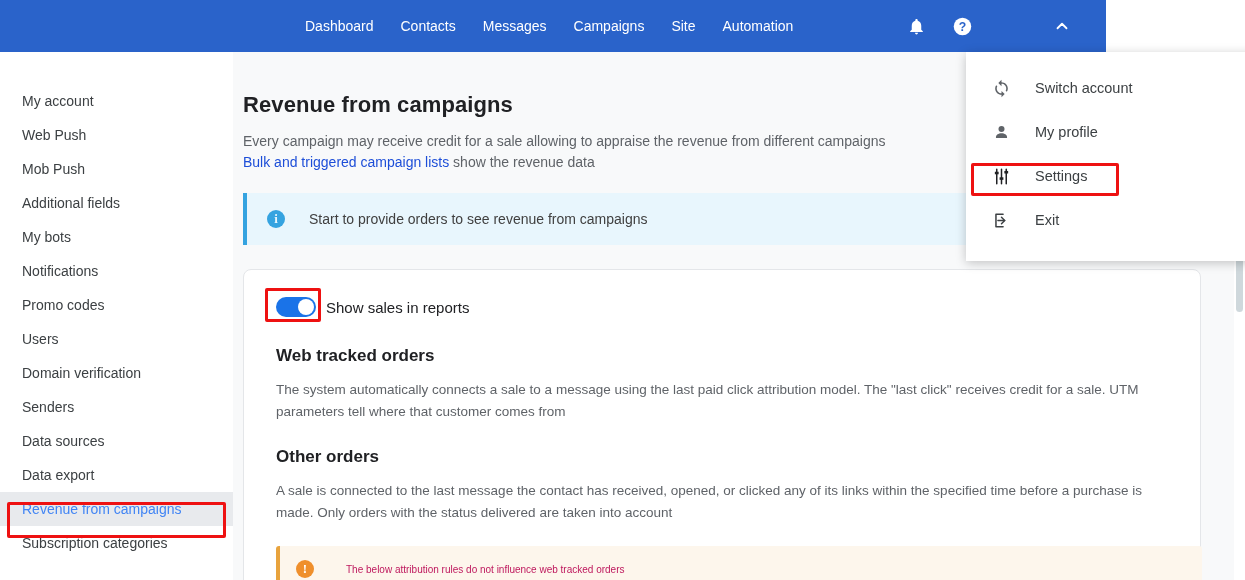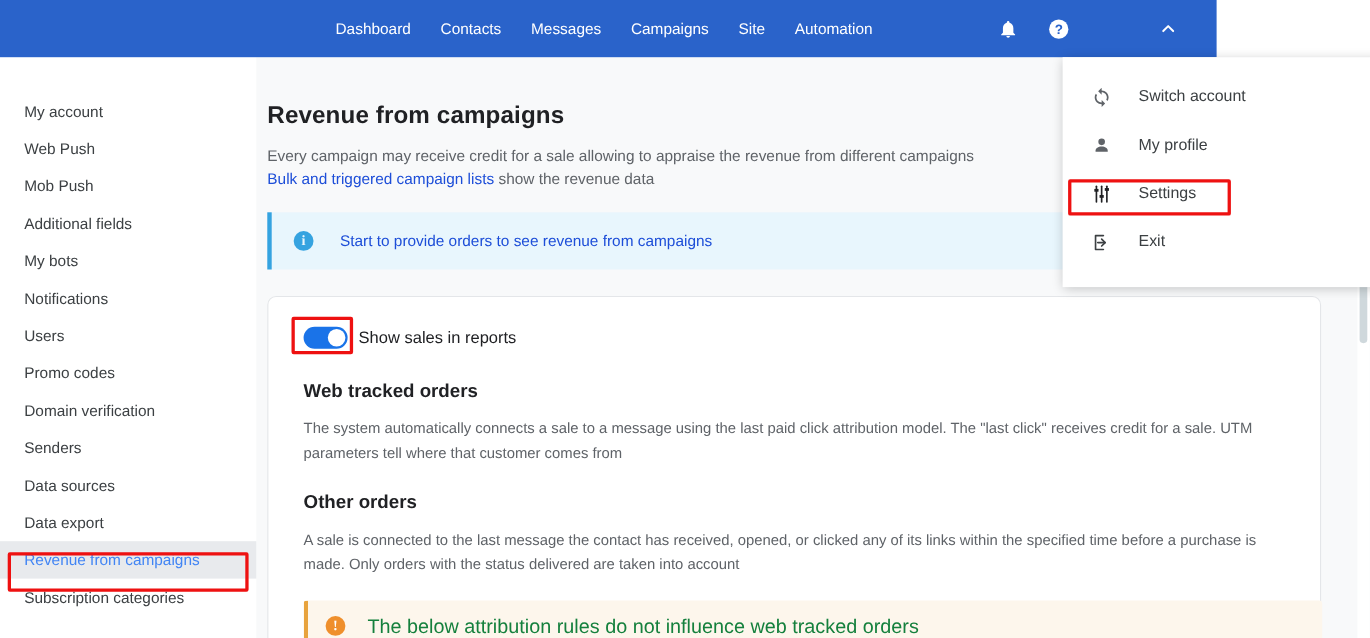--- a/index.html
+++ b/index.html
@@ -139,21 +139,21 @@
     color: #e8f6fd;
     font-size: 13px;
     font-weight: bold;
     font-family: "Liberation Serif", serif;
     display: flex; align-items: center; justify-content: center;
     flex: 0 0 auto;
   }
   .info-text {
     margin-left: 24px;
     font-size: 14px;
-    color: #1d4ed8;
+    color: #404040;
   }
 
   
   .card {
     margin-top: 24px;
     width: 958px;
     min-height: 320px;
     background: #ffffff;
     border: 1px solid #e4e6e9;
     border-radius: 8px;
@@ -219,23 +219,23 @@
     border-radius: 50%;
     background: #ef8f2c;
     color: #ffffff;
     font-size: 13px;
     font-weight: bold;
     font-family: "Liberation Serif", serif;
     display: flex; align-items: center; justify-content: center;
     flex: 0 0 auto;
   }
   .warn-text {
-    margin-left: 20px;
-    font-size: 18px;
-    color: #15803d;
+    margin-left: 32px;
+    font-size: 10px;
+    color: #be185d;
   }
 
   
   .dropdown {
     position: absolute;
     top: 52px;
     left: 966px;
     width: 312px;
     height: 209px;
     background: #ffffff;
@@ -334,24 +334,24 @@
     <div class="side-item">
         <span>Additional fields</span>
       </div>
     <div class="side-item">
         <span>My bots</span>
       </div>
     <div class="side-item">
         <span>Notifications</span>
       </div>
     <div class="side-item">
+        <span>Promo codes</span>
+      </div>
+    <div class="side-item">
         <span>Users</span>
-      </div>
-    <div class="side-item">
-        <span>Promo codes</span>
       </div>
     <div class="side-item">
         <span>Domain verification</span>
       </div>
     <div class="side-item">
         <span>Senders</span>
       </div>
     <div class="side-item">
         <span>Data sources</span>
       </div>

